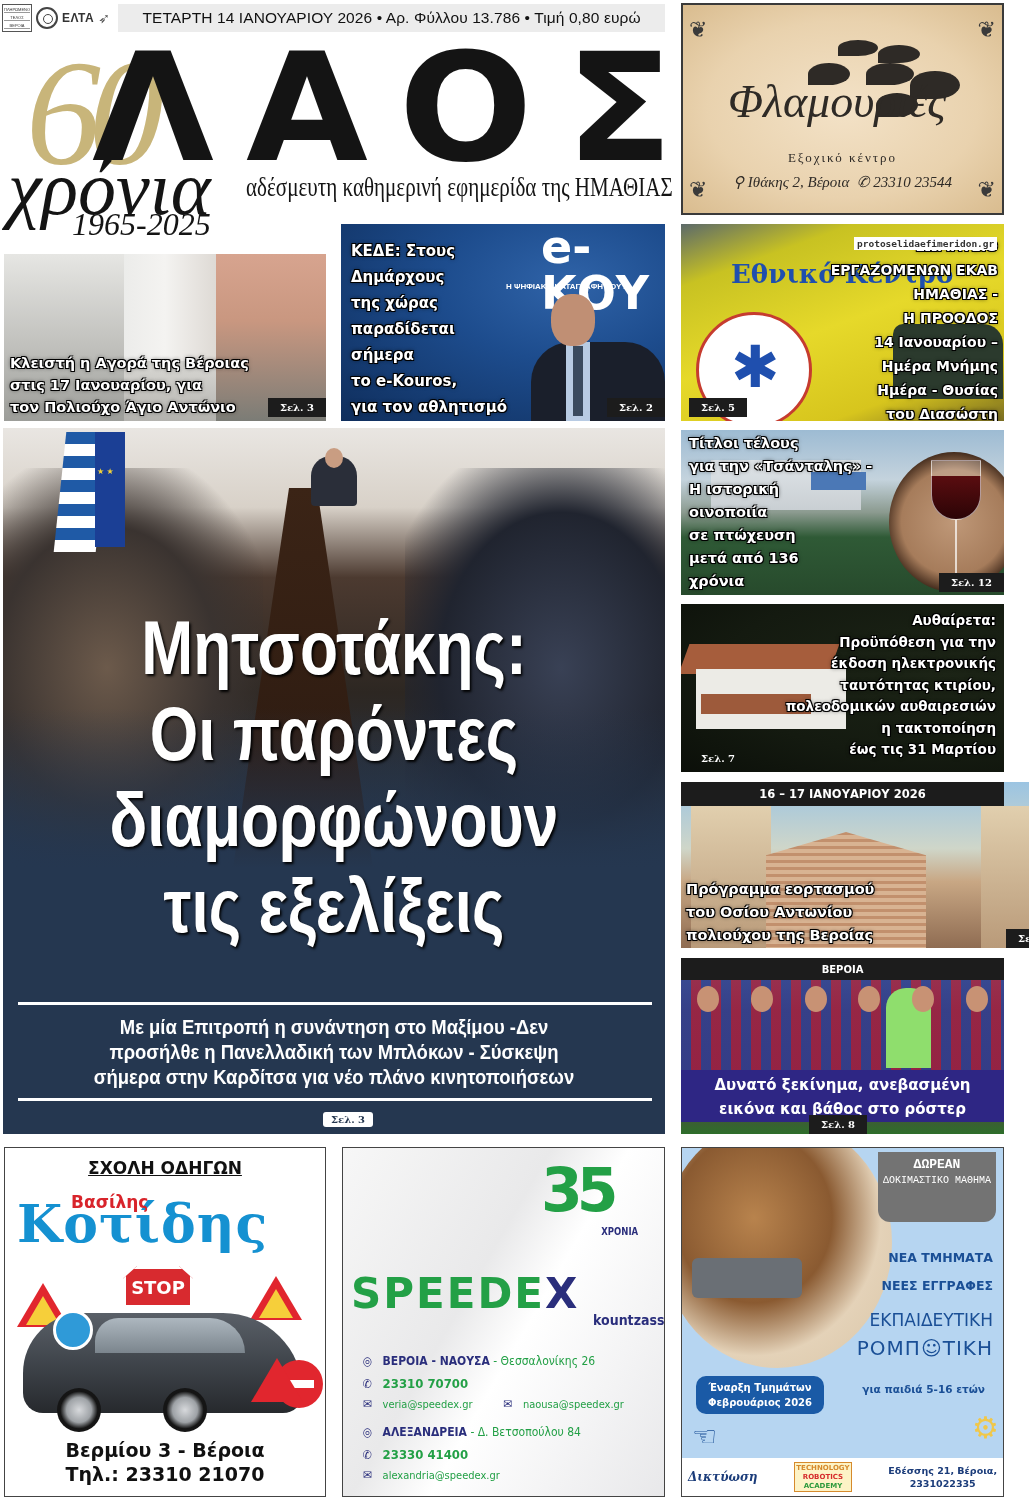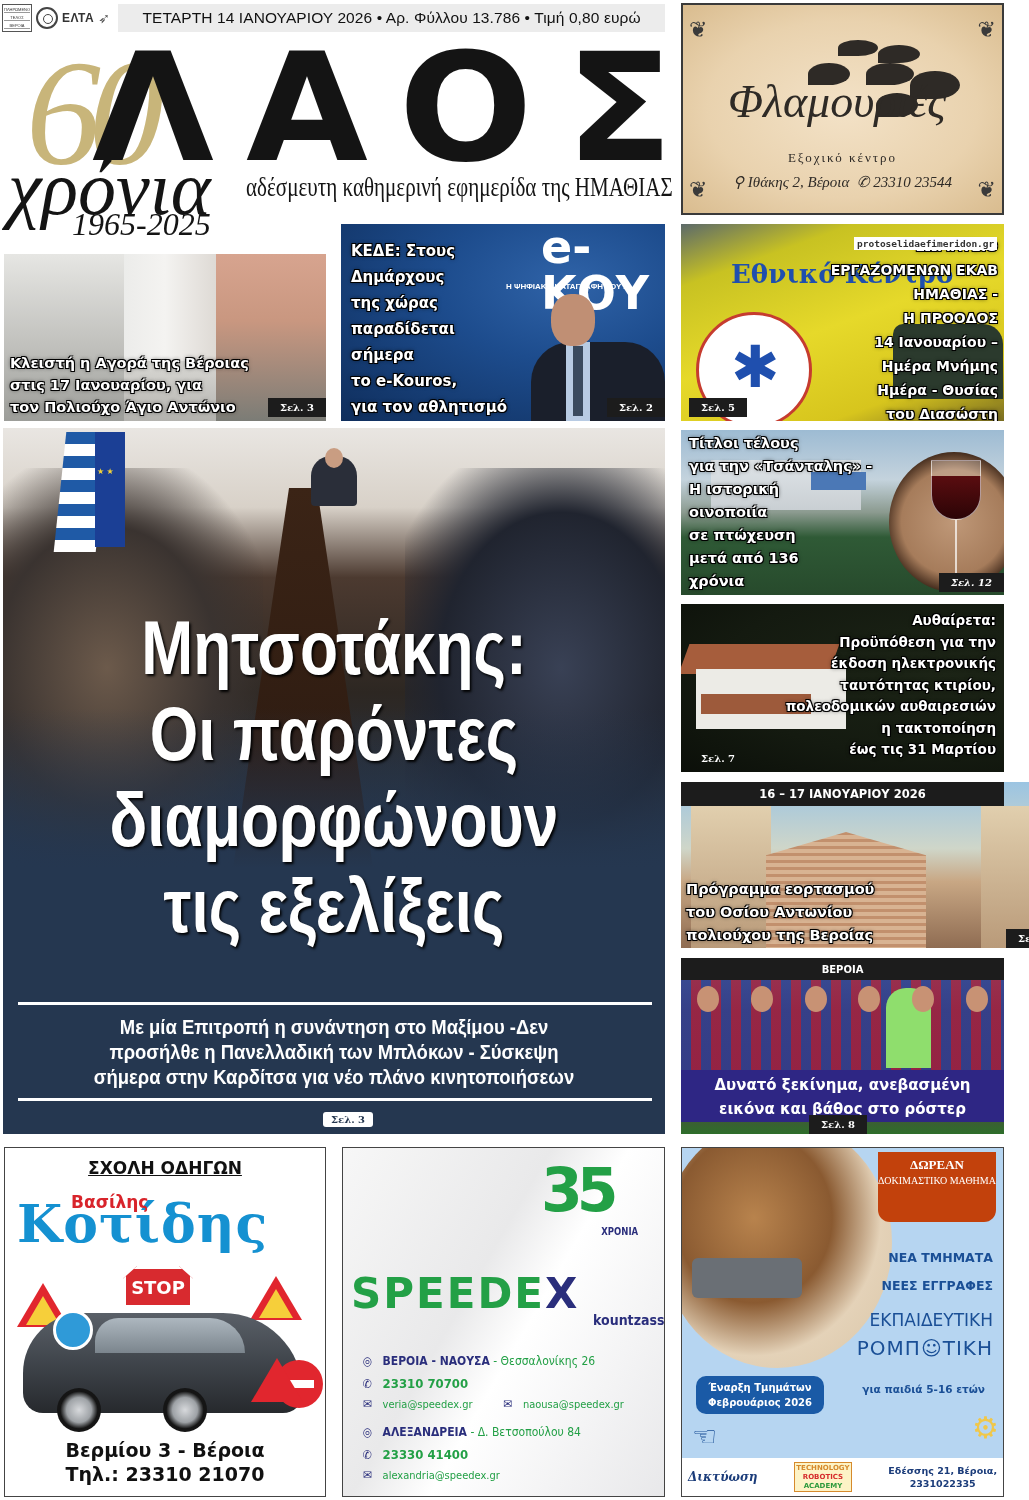--- a/index.html
+++ b/index.html
@@ -148,21 +148,21 @@
   .ad-speedex .row { position: absolute; left: 18px; font-family: "DejaVu Sans", sans-serif; font-size: 12px; display: flex; align-items: center; gap: 10px; white-space: nowrap; transform: scaleX(0.9); transform-origin: left center; }
   .ad-speedex .ico { width: 14px; color: #2a2e7c; font-size: 12px; text-align: center; }
   .ad-speedex .city { color: #2a2e7c; font-weight: bold; }
   .ad-speedex .street { color: #23a046; }
   .ad-speedex .phone { color: #23a046; font-weight: bold; font-size: 13px; }
   .ad-speedex .mail { color: #23a046; font-size: 11px; }
 
   .ad-robotics { left: 681px; width: 323px; background: #b6d5f1; }
   .ad-robotics .photo { position: absolute; left: -20px; top: -30px; width: 230px; height: 250px; border-radius: 50%; background: radial-gradient(ellipse at 40% 40%, #b8834d 0%, #8a5a31 40%, #e4d2b8 65%, #d8c4a4 100%); overflow: hidden; }
   .ad-robotics .robot-car { position: absolute; left: 30px; top: 140px; width: 110px; height: 40px; background: #6a6f75; border-radius: 6px; }
-  .ad-robotics .free { position: absolute; left: 196px; top: 4px; width: 118px; height: 70px; border-radius: 0 0 12px 12px; background: #c2410c; color: #fff; text-align: center; font-family: Liberation Serif, serif; font-size: 10px; line-height: 14px; padding-top: 6px; }
+  .ad-robotics .free { position: absolute; left: 196px; top: 4px; width: 118px; height: 70px; border-radius: 0 0 12px 12px; background: #737373; color: #fff; text-align: center; font-family: Liberation Mono, monospace; font-size: 10px; line-height: 14px; padding-top: 6px; }
   .ad-robotics .free b { display: block; font-size: 13px; margin-bottom: 2px; }
   .ad-robotics .new { position: absolute; right: 10px; top: 96px; text-align: right; font-family: "DejaVu Sans", sans-serif; font-weight: bold; font-size: 12.5px; color: #1a4f96; line-height: 28px; }
   .ad-robotics .edu { position: absolute; right: 10px; top: 164px; text-align: right; font-family: "DejaVu Sans", sans-serif; font-size: 17px; color: #1a4f96; line-height: 1; }
   .ad-robotics .robo { position: absolute; right: 10px; top: 190px; text-align: right; font-family: "DejaVu Sans", sans-serif; font-size: 20px; color: #1a4f96; line-height: 1; letter-spacing: 1px; }
   .ad-robotics .ages { position: absolute; right: 18px; top: 235px; font-family: "DejaVu Sans", sans-serif; font-weight: bold; font-size: 10.5px; color: #1a4f96; }
   .ad-robotics .start { position: absolute; left: 14px; top: 228px; width: 128px; height: 38px; border-radius: 10px; background: #1a5aa6; color: #fff; font-family: "DejaVu Sans", sans-serif; font-weight: bold; font-size: 10px; line-height: 15px; text-align: center; padding-top: 4px; }
   .ad-robotics .hand { position: absolute; left: 10px; top: 272px; font-size: 28px; color: #1a4f96; }
   .ad-robotics .gear { position: absolute; right: 4px; top: 262px; font-size: 30px; color: #f0c74a; }
   .ad-robotics .footer { position: absolute; left: 0; bottom: 0; width: 100%; height: 38px; background: #ffffff; display: flex; align-items: center; justify-content: space-between; padding: 0 6px; }
   .ad-robotics .diktyosi { font-family: "DejaVu Serif", serif; font-style: italic; font-weight: bold; font-size: 12px; color: #1b3c7a; }
@@ -280,21 +280,21 @@
   <div class="stem"></div>
   <div class="tile-headline">
     <div>Τίτλοι τέλους</div>
     <div>για την «Τσάνταλης» -</div>
     <div>Η ιστορική</div>
     <div>οινοποιία</div>
     <div>σε πτώχευση</div>
     <div>μετά από 136</div>
     <div>χρόνια</div>
   </div>
-  <div class="page-tag" style="right:0;bottom:3px;font-style:italic;">Σελ. 12</div>
+  <div class="page-tag" style="right:0;bottom:3px;">Σελ. 12</div>
 </div>
 
 <div class="tile t-house">
   <div class="roof1"></div>
   <div class="wall"></div>
   <div class="roof2"></div>
   <div class="tile-headline">
     <div>Αυθαίρετα:</div>
     <div>Προϋπόθεση για την</div>
     <div>έκδοση ηλεκτρονικής</div>

